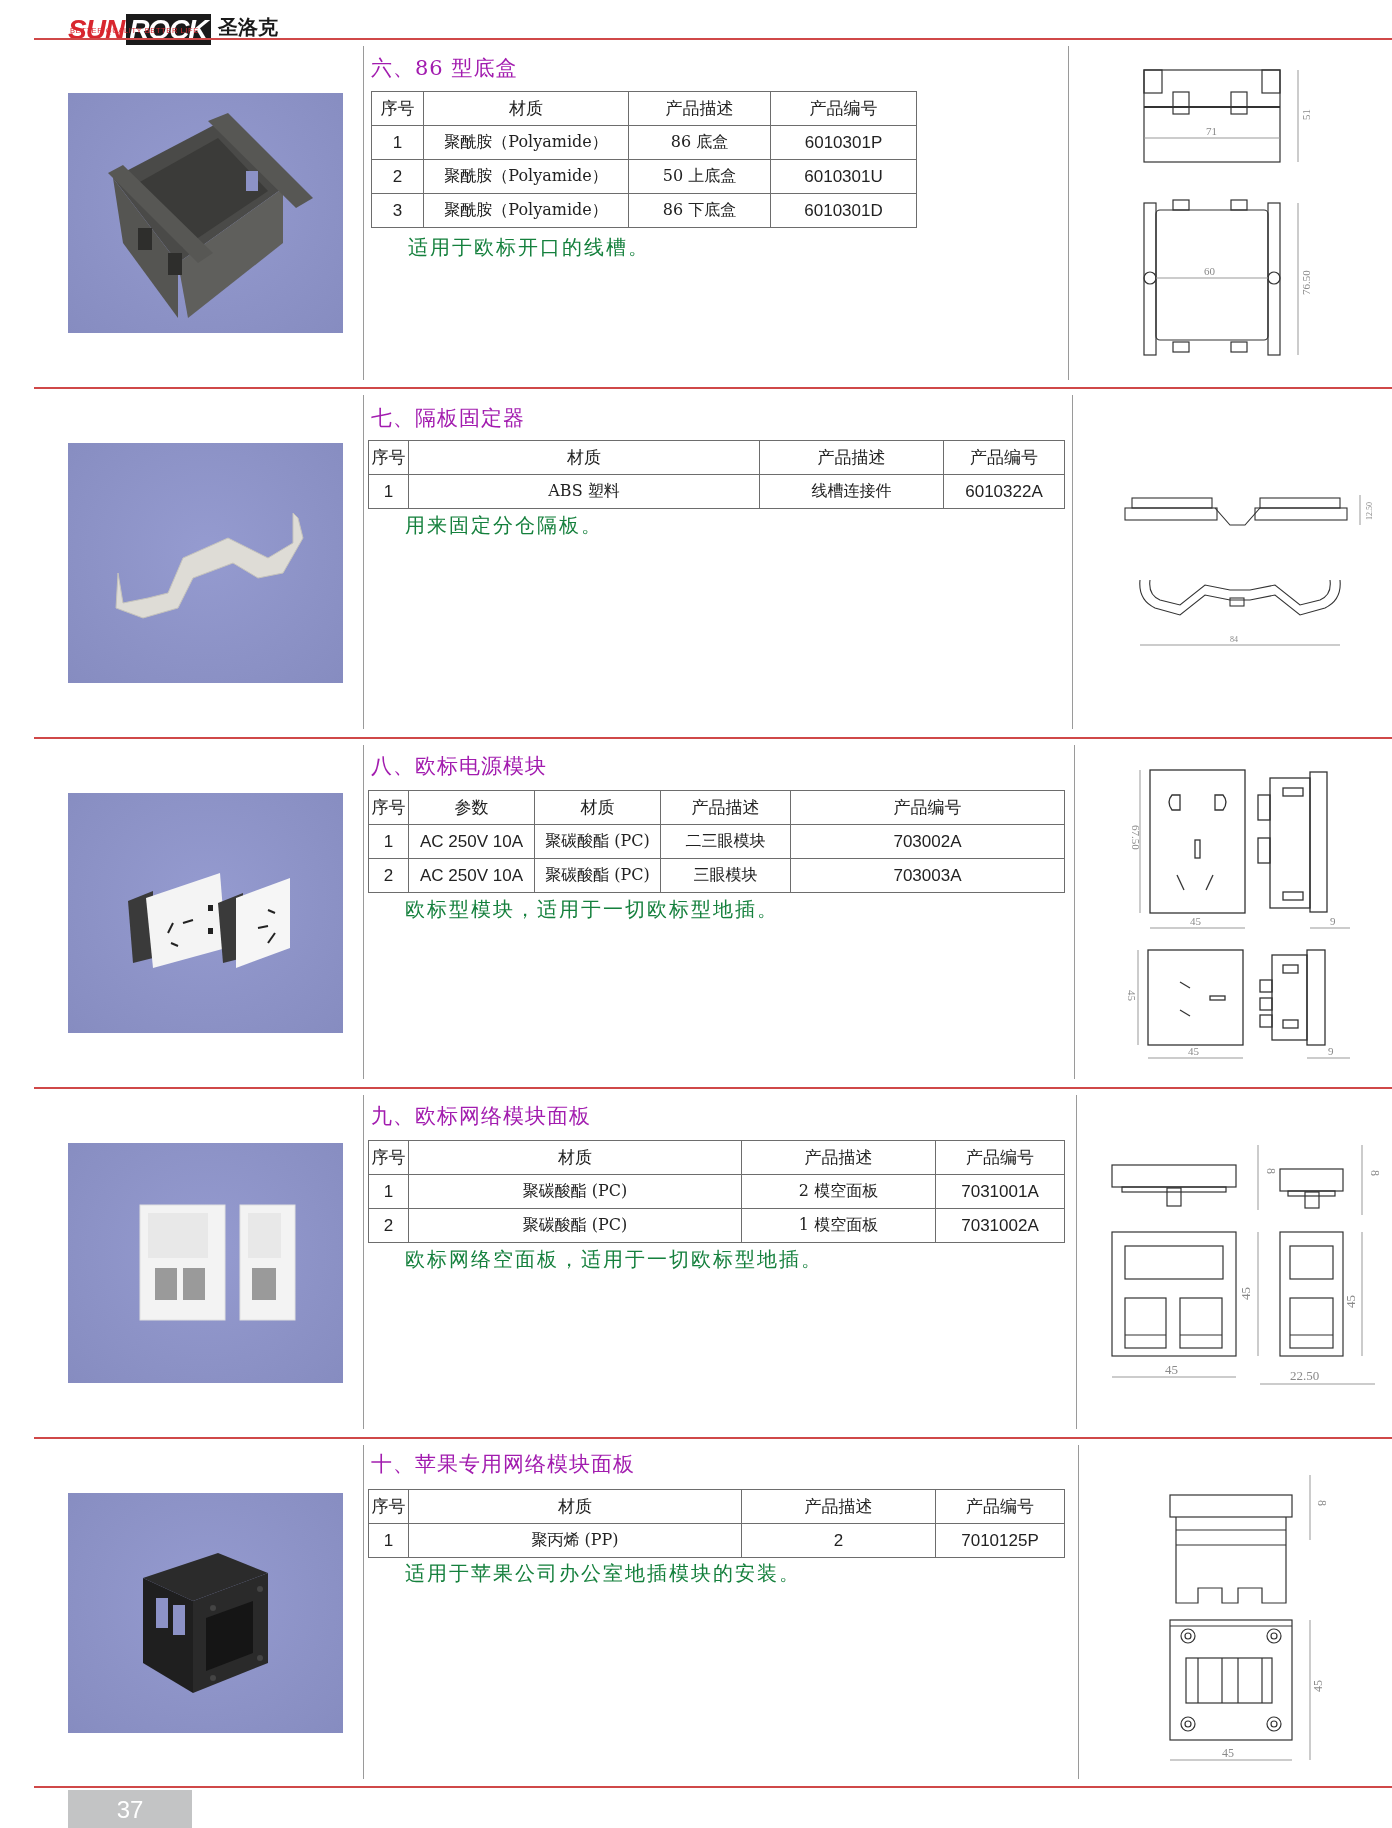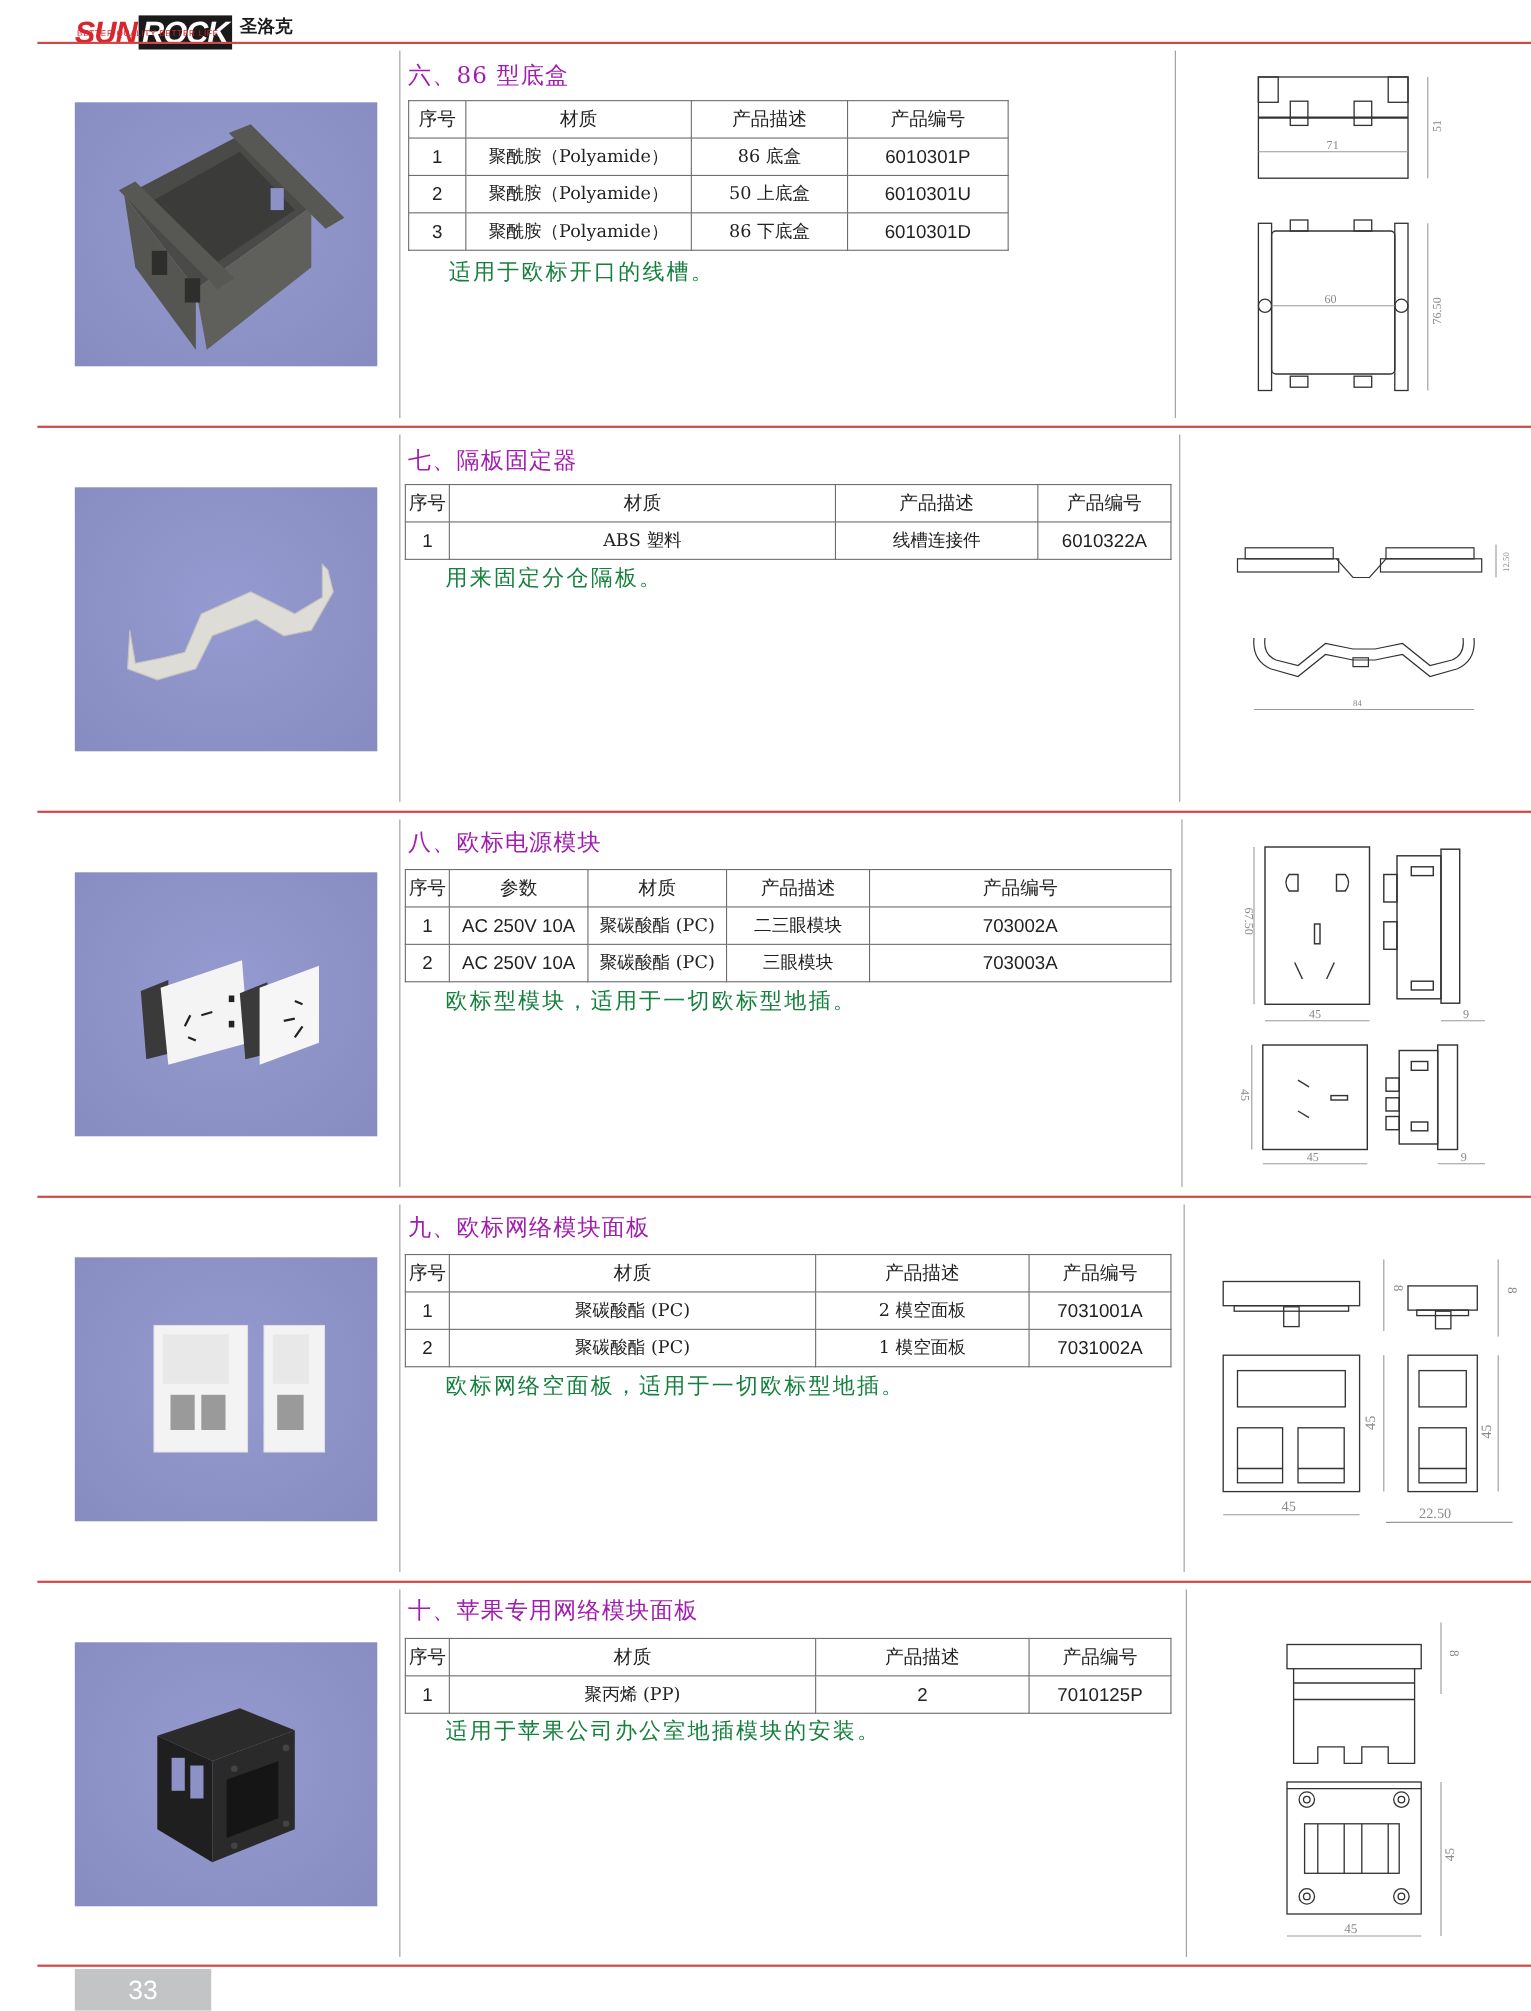--- a/index.html
+++ b/index.html
@@ -3,21 +3,21 @@
 <meta charset="utf-8">
 <style>
   html,body{margin:0;padding:0;background:#fff;}
   body{width:1392px;height:1828px;position:relative;overflow:hidden;font-family:"DejaVu Serif","Liberation Serif",serif;color:#222;}
   .abs{position:absolute;}
   .logo{left:68px;top:2px;height:34px;}
   .logo-main{position:absolute;left:0;top:0;font-family:"Liberation Sans",sans-serif;font-weight:bold;font-style:italic;font-size:28px;line-height:26px;letter-spacing:-1px;margin-top:15px;}
   .logo-sun{color:#d8262e;}
   .logo-rock{color:#fff;background:#1a1a1a;padding:0 3px;margin-left:2px;}
   .logo-tag{position:absolute;left:2px;top:24px;font-family:"Liberation Sans",sans-serif;font-size:7.5px;color:#d8262e;letter-spacing:0.6px;white-space:nowrap;}
-  .logo-cn{position:absolute;left:150px;top:12px;font-family:Liberation Sans, sans-serif;font-weight:bold;font-size:16px;color:#1a1a1a;white-space:nowrap;}
+  .logo-cn{position:absolute;left:150px;top:12px;font-family:Liberation Sans, sans-serif;font-weight:bold;font-size:20px;color:#1a1a1a;white-space:nowrap;}
   .redline{left:34px;width:1358px;height:2px;background:#d04848;}
   .vdiv{width:1px;background:#9a9a9a;}
   .photo{left:68px;width:275px;height:240px;background:radial-gradient(ellipse at 50% 45%,#959bd0 0%,#8c92c6 60%,#868cc0 100%);}
   .sec-title{font-size:21px;letter-spacing:1px;white-space:nowrap;color:#a21caf;}
   table.spec{position:absolute;border-collapse:collapse;font-size:16px;padding-left:28px;}
   table.spec td,table.spec th{border:1.5px solid #6d6d6d;text-align:center;padding:0;height:33px;font-weight:normal;color:#222;white-space:nowrap;}
   table.spec th{font-size:17px;}
   table.spec td.num{font-family:"Liberation Sans Narrow","Liberation Sans",sans-serif;font-size:17px;}
   .desc{font-size:20px;letter-spacing:2px;white-space:nowrap;color:#15803d;}
   .drawing{position:absolute;}
@@ -378,13 +378,13 @@
   <g stroke="#999" stroke-width="1">
     <line x1="160" y1="5" x2="160" y2="70"></line>
       <line x1="160" y1="150" x2="160" y2="290"></line>
     <line x1="20" y1="290" x2="142" y2="290"></line>
   </g>
   <text x="168" y="30" font-size="12" transform="rotate(90 168 30)">8</text>
   <text x="172" y="222" font-size="12" transform="rotate(-90 172 222)">45</text>
   <text x="72" y="287" font-size="12">45</text>
 </svg>
 
-<div class="abs pagebox">33</div>
+<div class="abs pagebox">37</div>
 
 </body></html>

